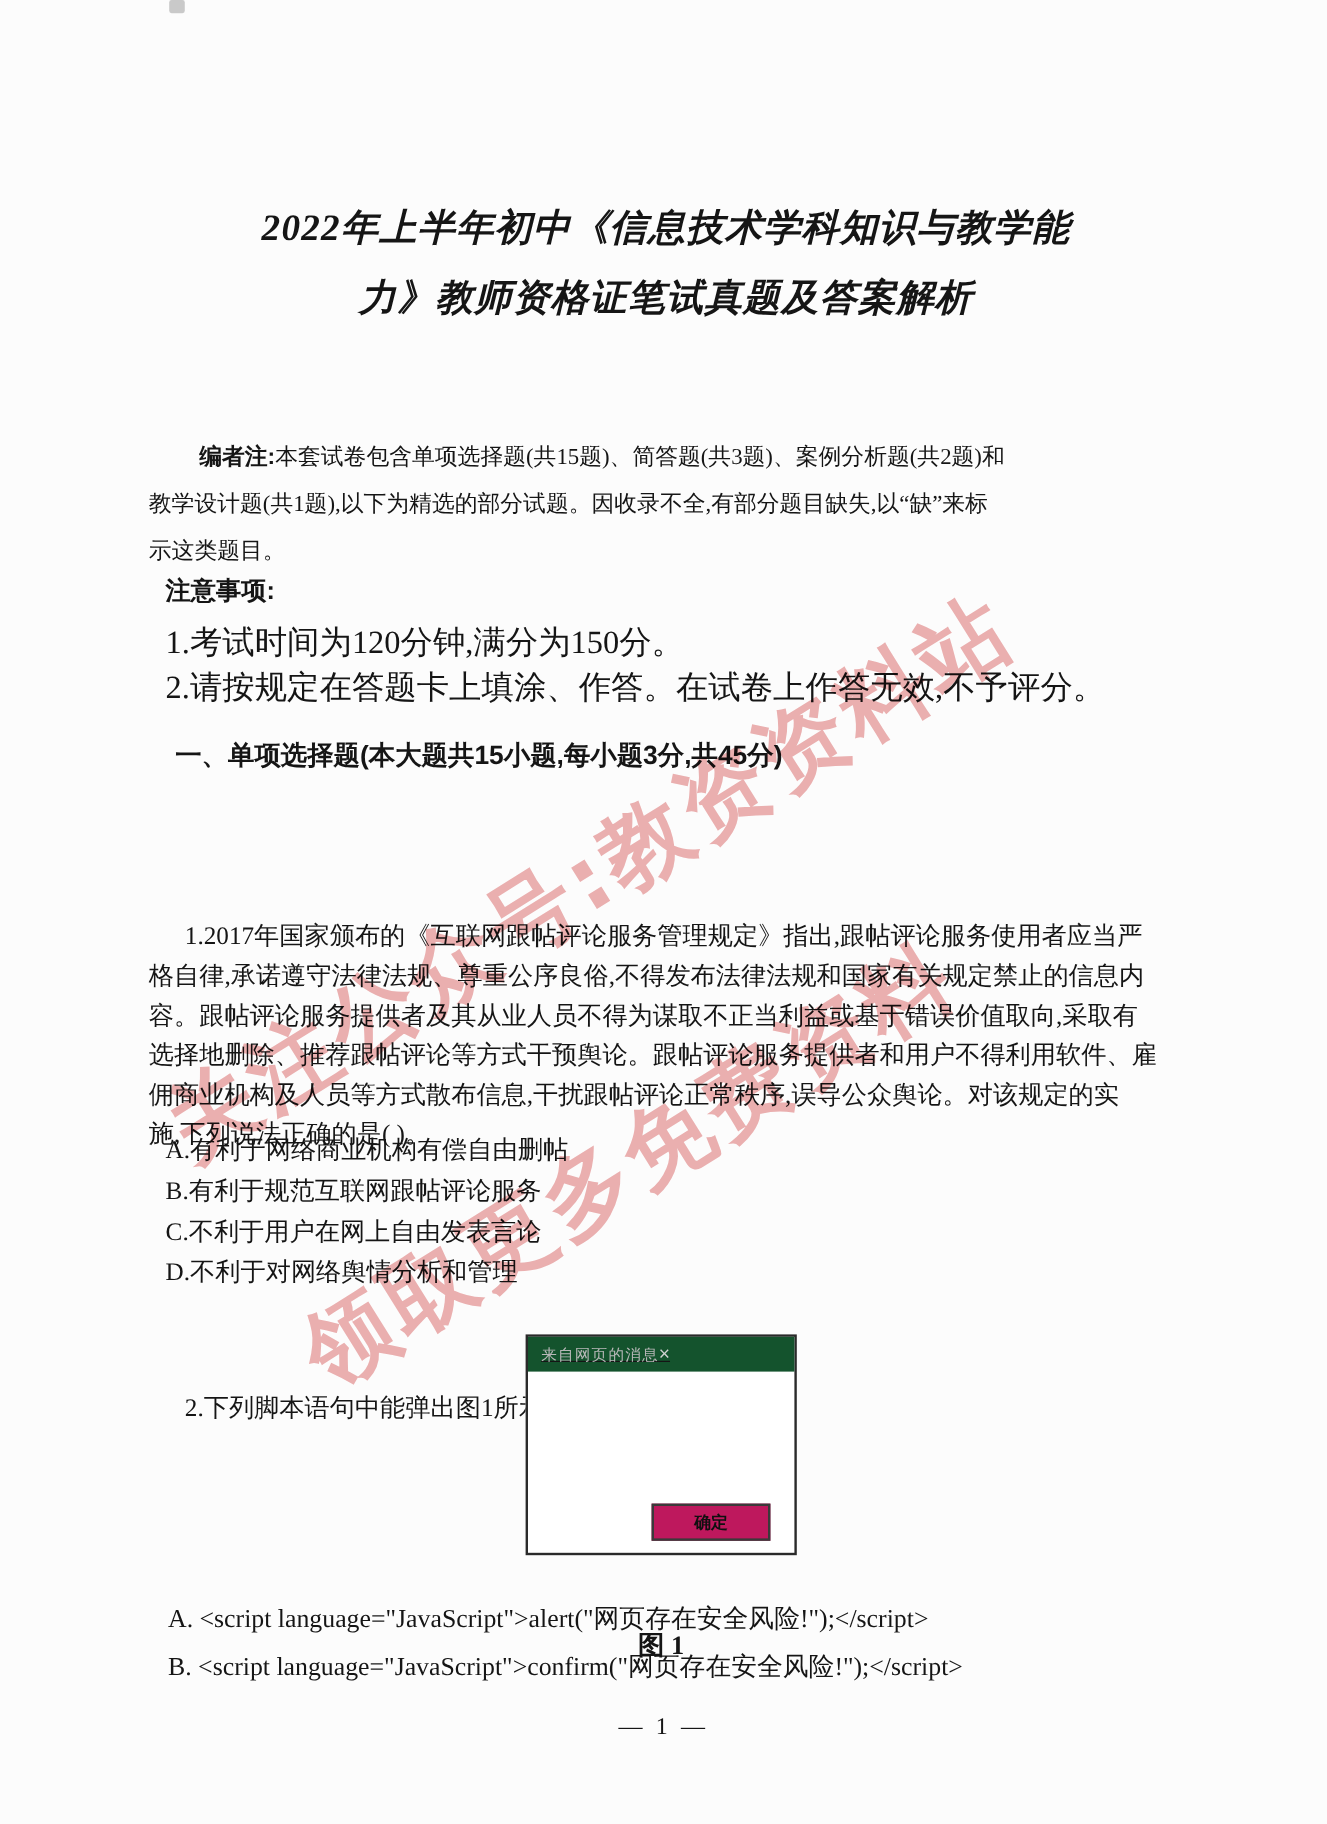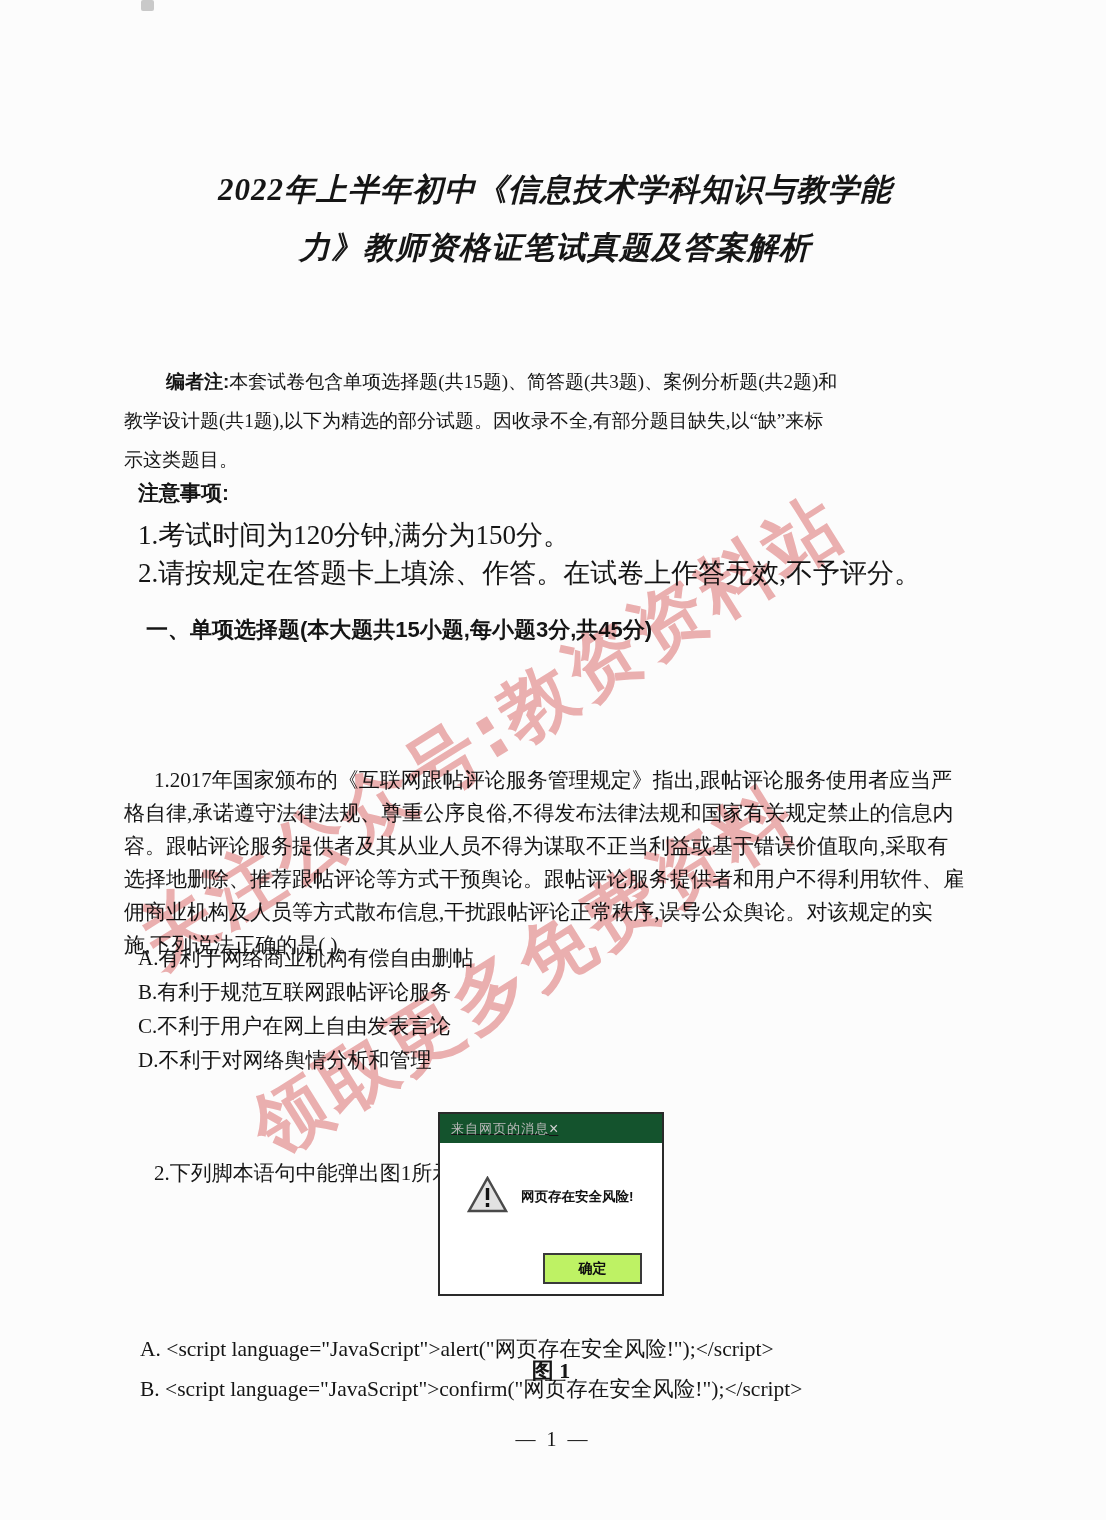--- a/index.html
+++ b/index.html
@@ -44,21 +44,21 @@
   .dialog-titlebar{
     height:29px;background:#14532d;display:flex;align-items:center;
     padding:0 11px;box-sizing:border-box;text-decoration:underline;
   }
   .dialog-title{font-size:13px;color:#b8b8b8;letter-spacing:1px;}
   .dialog-close{font-size:16px;color:#d2d2d2;line-height:16px;cursor:default;}
   .warn-row{display:flex;align-items:center;gap:13px;margin:33px 0 0 27px;}
   .dialog-msg{font-size:13.5px;font-weight:bold;color:#101010;}
   .ok-btn{
     position:absolute;left:103px;top:139px;width:99px;height:31px;
-    background:#bef264;border:2px solid #3a3a3a;
+    background:#be185d;border:2px solid #3a3a3a;
     font-family:"Liberation Sans","DejaVu Sans",sans-serif;
     font-size:14px;font-weight:bold;color:#101010;padding:0;
   }
   .fig-caption{left:438px;top:1356px;width:226px;text-align:center;
     font-size:22px;font-weight:bold;}
   .q2-option{left:124px;width:880px;font-size:21.5px;line-height:30px;padding-left:16px;box-sizing:border-box;}
   .q2-option.oa{top:1334px;}
   .q2-option.ob{top:1374px;}
   .page-number{left:0;top:1428px;width:1106px;text-align:center;font-size:20px;letter-spacing:3px;}
 
@@ -114,30 +114,20 @@
     <div class="option">D.不利于对网络舆情分析和管理</div>
   </div>
 
   <p class="abs q2">2.下列脚本语句中能弹出图1所示对话框的是(        )。</p>
 
   <div class="abs dialog">
     <div class="dialog-titlebar">
       <span class="dialog-title">来自网页的消息</span>
       <span class="dialog-close">×</span>
     </div>
-    <div class="warn-row">
-      <span>
-        <svg width="41" height="37" viewBox="0 0 41 37">
-          <path d="M20.5 2 L39 35 L2 35 Z" fill="#e2e2e2" stroke="#4a4a4a" stroke-width="2.5"></path>
-          <rect x="18.8" y="12" width="3.4" height="12" fill="#111"></rect>
-          <rect x="18.8" y="27" width="3.4" height="4" fill="#111"></rect>
-        </svg>
-      </span>
-      <span class="dialog-msg">网页存在安全风险!</span>
-    </div>
     <button class="ok-btn">确定</button>
   </div>
 
   <div class="abs fig-caption">图 1</div>
 
   <div class="abs q2-option oa">A. &lt;script language="JavaScript"&gt;alert("网页存在安全风险!");&lt;/script&gt;</div>
   <div class="abs q2-option ob">B. &lt;script language="JavaScript"&gt;confirm("网页存在安全风险!");&lt;/script&gt;</div>
 
   <div class="abs page-number">— 1 —</div>
 

